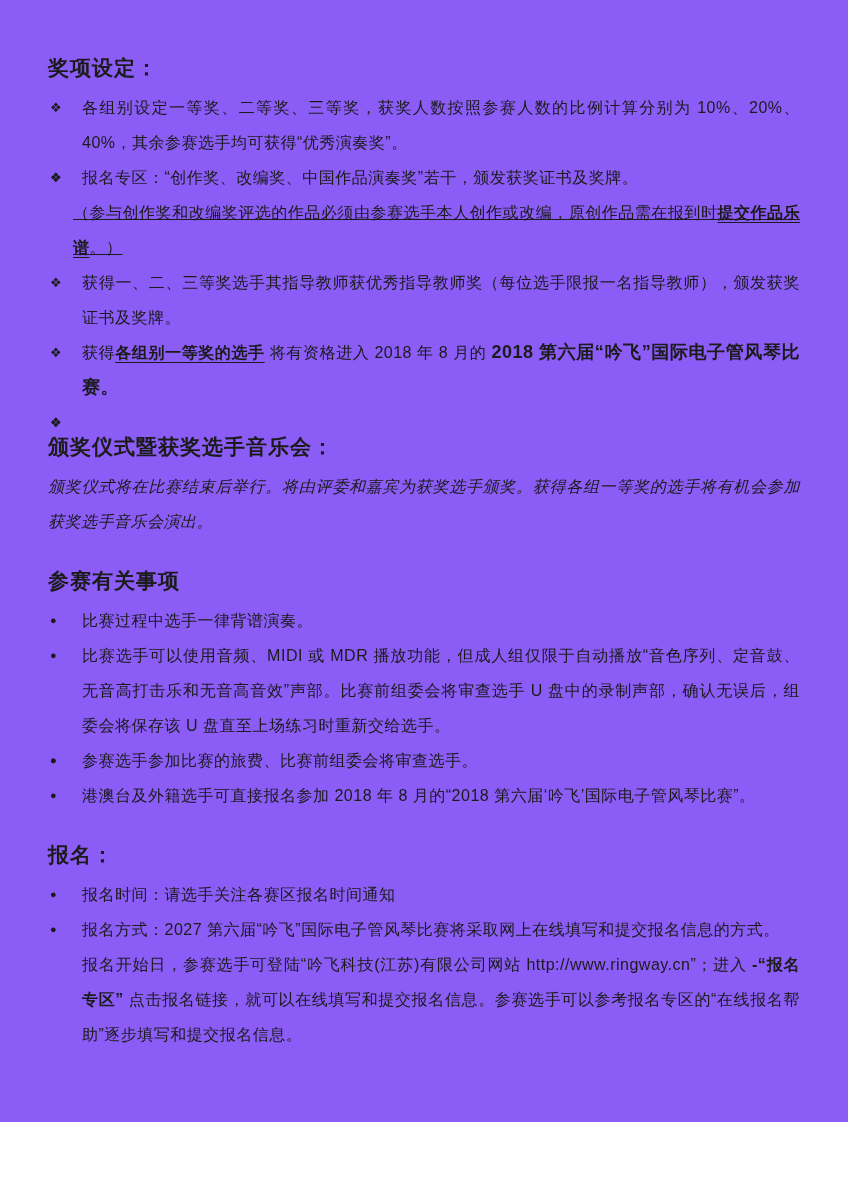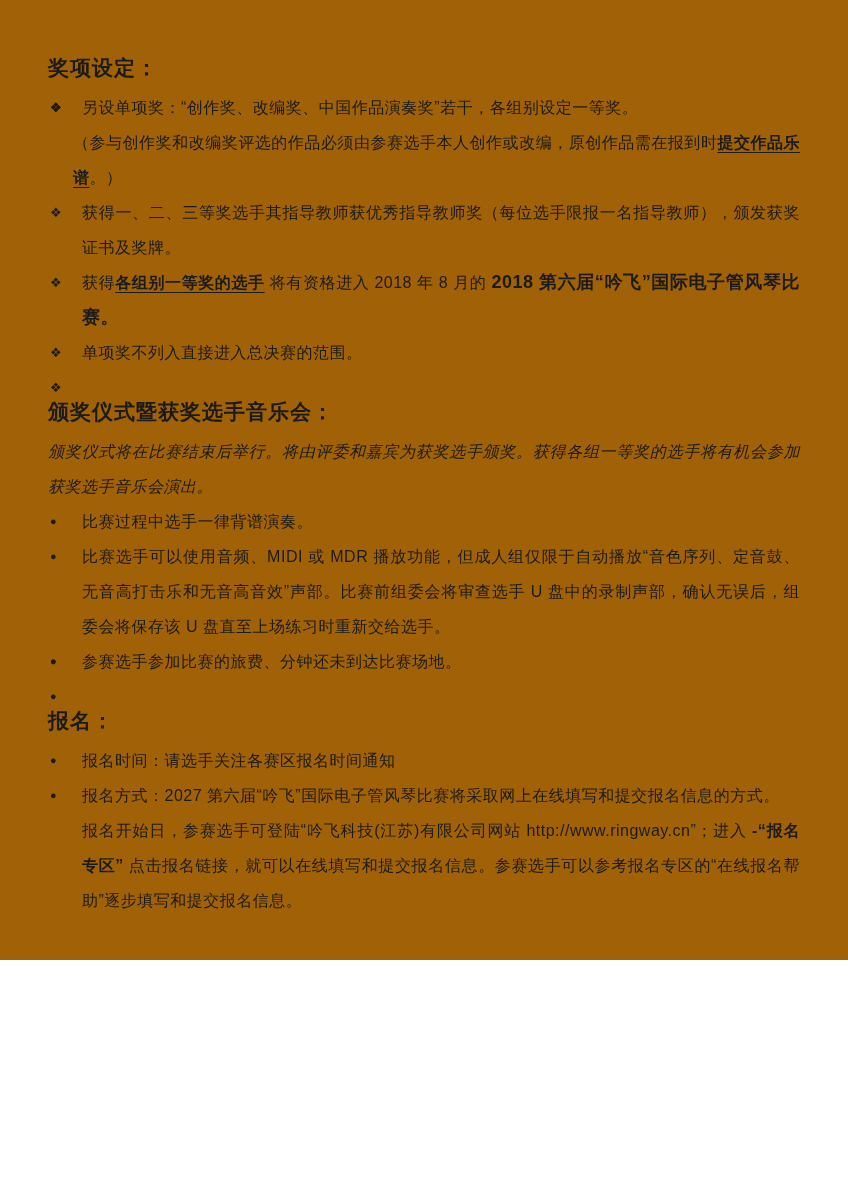--- a/index.html
+++ b/index.html
@@ -10,23 +10,23 @@
   body {
     width: 848px;
     height: 1200px;
     overflow: hidden;
     font-family: "Liberation Sans", "DejaVu Sans", sans-serif;
     color: #1b1b1b;
   }
   .page {
     box-sizing: border-box;
     width: 848px;
-    height: 960px;
+    height: 1122px;
     padding: 54px 48px 20px 48px;
-    background: #a16207;
+    background: #8b5cf6;
   }
   h2.h {
     font-size: 21px;
     line-height: 28px;
     font-weight: bold;
     letter-spacing: 1px;
     margin: 28px 0 8px 0;
   }
   section:first-of-type h2.h { margin-top: 0; }
   .items { margin: 0; }
@@ -40,61 +40,62 @@
   }
   .item .bullet {
     position: absolute;
     left: 2px;
     top: 0;
     line-height: 35px;
     text-align: left;
   }
   .bullet.diamond { font-size: 13px; }
   .bullet.circle  { font-size: 11px; }
-  .item.kind-paren { padding-left: 25px; }
+  .item.kind-paren { padding-left: 25px; text-decoration: underline; }
   .item.kind-cont  { padding-left: 34px; }
   .item.kind-plain { padding-left: 0; font-style: italic; }
   .run-b { font-weight: bold; }
   .run-i { }
   .run-u { text-decoration: underline; text-underline-offset: 4px; }
   .run-big { font-size: 18px; font-weight: bold; }
 </style>
 </head>
 <body>
 
 <div class="page">
 
   <section>
     <h2 class="h">奖项设定：</h2>
     <div class="items">
+        <div class="item"><span class="bullet diamond">❖</span><span>各组别设定一等奖、二等奖、三等奖，获奖人数按照参赛人数的比例计算分别为 10%、20%、40%，其余参赛选手均可获得“优秀演奏奖”。</span></div>
         <div class="item"><span class="bullet diamond">❖</span></div>
-        <div class="item"><span class="bullet diamond">❖</span></div>
-        <div class="item"><span class="bullet diamond">❖</span><span>另设单项奖：“创作奖、改编奖、中国作品演奏奖”若干，各组别设定一等奖。</span></div>
+        <div class="item"><span class="bullet diamond">❖</span><span>报名专区：“创作奖、改编奖、中国作品演奏奖”若干，颁发获奖证书及奖牌。</span></div>
         <div class="item kind-paren"><span>（参与创作奖和改编奖评选的作品必须由参赛选手本人创作或改编，原创作品需在报到时</span><span class="run-b run-u">提交作品乐谱</span><span>。）</span></div>
         <div class="item"><span class="bullet diamond">❖</span><span>获得一、二、三等奖选手其指导教师获优秀指导教师奖（每位选手限报一名指导教师），颁发获奖证书及奖牌。</span></div>
         <div class="item"><span class="bullet diamond">❖</span><span>获得</span><span class="run-b run-i run-u">各组别一等奖的选手</span><span> 将有资格进入 2018 年 8 月的 </span><span class="run-big">2018 第六届“吟飞”国际电子管风琴比赛。</span></div>
-        <div class="item"><span class="bullet diamond">❖</span><span>单项奖不列入直接进入总决赛的范围。</span></div>
+        <div class="item"><span class="bullet diamond">❖</span></div>
         <div class="item"><span class="bullet diamond">❖</span></div>
       </div>
   </section>
 
   <section>
     <h2 class="h">颁奖仪式暨获奖选手音乐会：</h2>
     <div class="items">
         <div class="item kind-plain"><span>颁奖仪式将在比赛结束后举行。将由评委和嘉宾为获奖选手颁奖。获得各组一等奖的选手将有机会参加获奖选手音乐会演出。</span></div>
       </div>
   </section>
 
   <section>
+    <h2 class="h">参赛有关事项</h2>
     <div class="items">
         <div class="item"><span class="bullet circle">●</span><span>比赛过程中选手一律背谱演奏。</span></div>
         <div class="item"><span class="bullet circle">●</span><span>比赛选手可以使用音频、MIDI 或 MDR 播放功能，但成人组仅限于自动播放“音色序列、定音鼓、无音高打击乐和无音高音效”声部。比赛前组委会将审查选手 U 盘中的录制声部，确认无误后，组委会将保存该 U 盘直至上场练习时重新交给选手。</span></div>
         <div class="item"><span class="bullet circle">●</span></div>
-        <div class="item"><span class="bullet circle">●</span><span>参赛选手参加比赛的旅费、分钟还未到达比赛场地。</span></div>
-        <div class="item"><span class="bullet circle">●</span></div>
+        <div class="item"><span class="bullet circle">●</span><span>参赛选手参加比赛的旅费、比赛前组委会将审查选手。</span></div>
+        <div class="item"><span class="bullet circle">●</span><span>港澳台及外籍选手可直接报名参加 2018 年 8 月的“2018 第六届‘吟飞’国际电子管风琴比赛”。</span></div>
       </div>
   </section>
 
   <section>
     <h2 class="h">报名：</h2>
     <div class="items">
         <div class="item"><span class="bullet circle">●</span><span>报名时间：请选手关注各赛区报名时间通知</span></div>
         <div class="item"><span class="bullet circle">●</span><span>报名方式：2027 第六届“吟飞”国际电子管风琴比赛将采取网上在线填写和提交报名信息的方式。</span></div>
         <div class="item kind-cont"><span>报名开始日，参赛选手可登陆“吟飞科技(江苏)有限公司网站 http://www.ringway.cn”；进入 </span><span class="run-b">-“报名专区”</span><span> 点击报名链接，就可以在线填写和提交报名信息。参赛选手可以参考报名专区的“在线报名帮助”逐步填写和提交报名信息。</span></div>
       </div>

